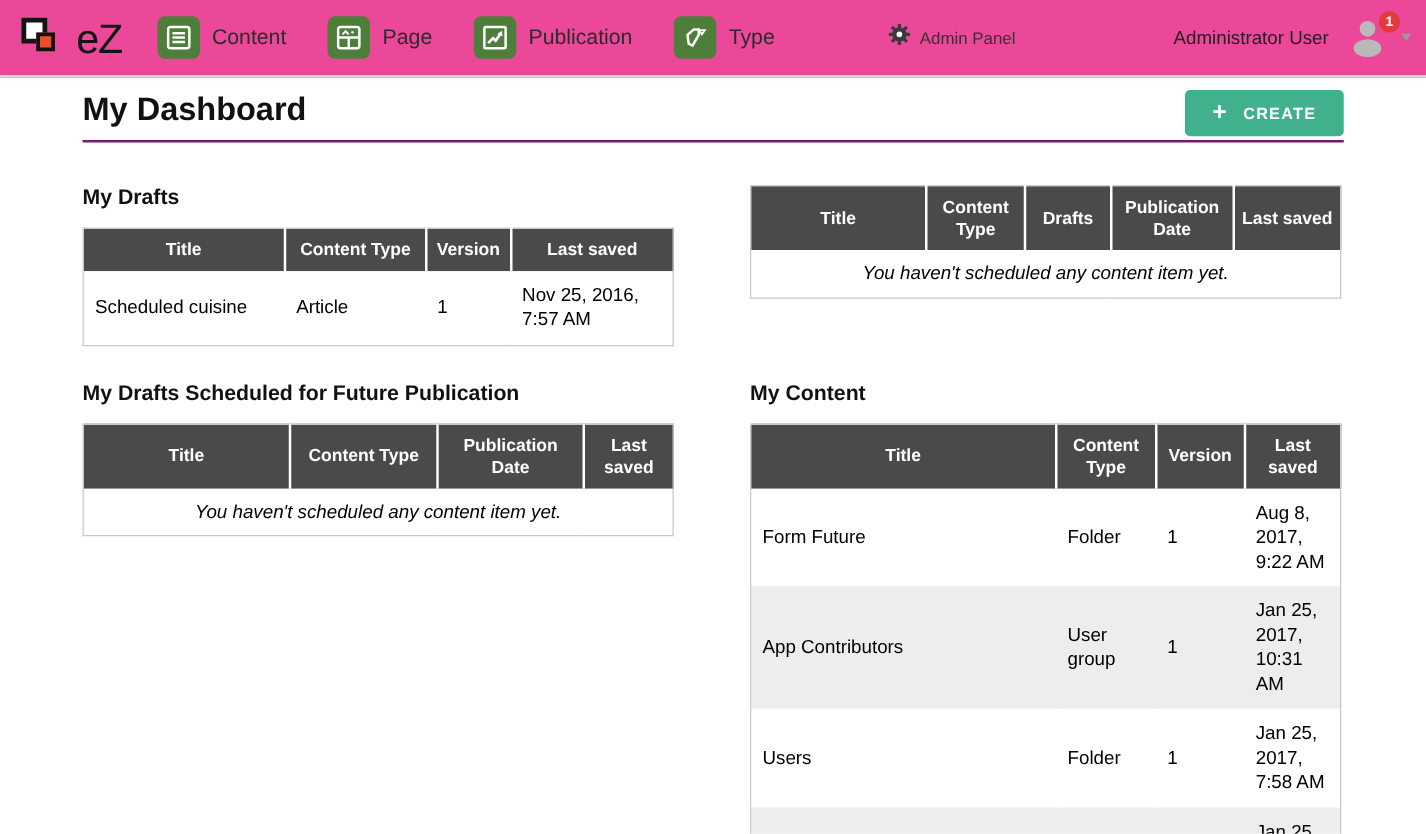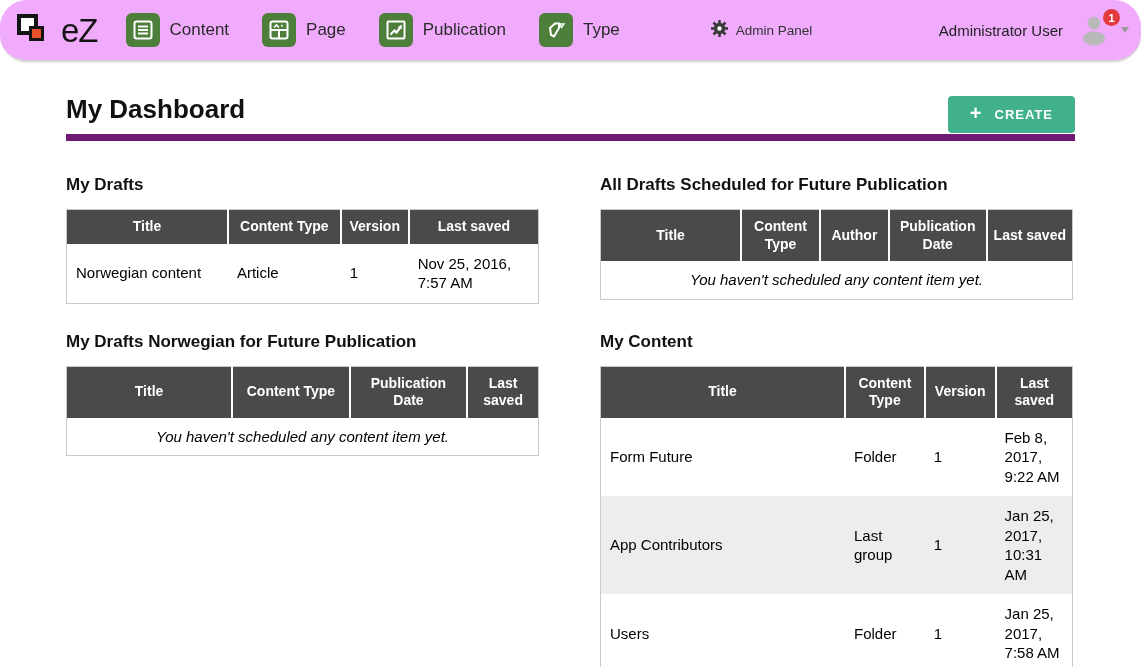--- a/index.html
+++ b/index.html
@@ -6,24 +6,23 @@
   html, body { margin: 0; padding: 0; }
   body {
     width: 1141px; height: 667px; overflow: hidden;
     background: #ffffff; color: #000;
     font-family: "Liberation Sans", sans-serif;
   }
 
   
   .topbar {
     height: 62px; display: flex; align-items: center;
-    background: #f0abfc;
+    background: #ec4899;
     border-bottom: 2px solid #d6d6d6;
     box-shadow: 0 1px 2px rgba(0,0,0,0.07);
-    border-radius: 27px;
   }
   .logo { display: flex; align-items: center; margin-left: 14px; cursor: pointer; }
   .logo-mark { position: relative; width: 40px; height: 40px; flex: 0 0 auto; }
   .sq-black { position: absolute; left: 3px; top: 4px; width: 21px; height: 21px; border: 4px solid #141414; background: #fff; }
   .sq-orange { position: absolute; left: 15px; top: 16px; width: 15px; height: 15px; background: #e8502a; border: 3px solid #141414; }
   .logo-text { font-size: 33px; color: #141414; margin-left: 7px; letter-spacing: -1px; line-height: 1; }
 
   .mainnav { display: flex; align-items: center; margin-left: 28px; }
   .nav-item { display: flex; align-items: center; margin-right: 33px; cursor: pointer; justify-content: flex-end; }
   .nav-icon {
@@ -46,22 +45,22 @@
   }
   .caret {
     width: 0; height: 0; margin-left: 8px;
     border-left: 4.5px solid transparent; border-right: 4.5px solid transparent;
     border-top: 6px solid #9a9a9a; cursor: pointer;
   }
 
   
   .content { padding: 0 66px; }
   .page-header {
-    display: flex; justify-content: space-between; align-items: center;
-    border-bottom: 7px solid #701a75; margin-top: 32px;
+    display: flex; justify-content: space-between; align-items: flex-start;
+    border-bottom: 2px solid #701a75; margin-top: 10px;
   }
   .page-title { font-size: 26px; font-weight: bold; margin: 0 0 9px 0; color: #111; }
   .create-btn {
     display: flex; align-items: center; border: none; cursor: pointer;
     background: #41b08d; color: #fff; border-radius: 4px;
     height: 37px; padding: 0 22px; margin-bottom: 0;
     font-family: inherit; font-size: 13px; font-weight: bold; letter-spacing: 1px;
   }
   .plus { font-size: 20px; font-weight: bold; line-height: 1; margin-right: 12px; position: relative; top: -1px; }
 
@@ -198,58 +197,57 @@
       <thead>
             <tr>
               <th>Title</th>
               <th>Content Type</th>
               <th>Version</th>
               <th>Last saved</th>
             </tr>
           </thead>
           <tbody>
             <tr>
-              <td>Norwegian content</td>
+              <td>Scheduled cuisine</td>
               <td>Article</td>
               <td>1</td>
               <td>Nov 25, 2016, 7:57 AM</td>
             </tr>
           </tbody>
         </table>
     </section>
 
     <section>
-      <h2 class="sec-title">All Drafts Scheduled for Future Publication</h2>
       <table class="tbl">
         <colgroup>
           <col style="width:29.8%">
             <col style="width:16.7%">
             <col style="width:14.6%">
             <col style="width:20.7%">
             <col style="width:18.2%">
         </colgroup>
       <thead>
             <tr>
               <th>Title</th>
               <th>Content Type</th>
-              <th>Author</th>
+              <th>Drafts</th>
               <th>Publication Date</th>
               <th>Last saved</th>
             </tr>
           </thead>
           <tbody>
             <tr>
               <td colspan="5" class="empty">You haven't scheduled any content item yet.</td>
             </tr>
           </tbody>
         </table>
     </section>
 
     <section>
-      <h2 class="sec-title">My Drafts Norwegian for Future Publication</h2>
+      <h2 class="sec-title">My Drafts Scheduled for Future Publication</h2>
       <table class="tbl">
         <colgroup>
           <col style="width:35.1%">
             <col style="width:24.9%">
             <col style="width:24.9%">
             <col style="width:15.1%">
         </colgroup>
       <thead>
             <tr>
               <th>Title</th>
@@ -281,25 +279,25 @@
               <th>Content Type</th>
               <th>Version</th>
               <th>Last saved</th>
             </tr>
           </thead>
           <tbody>
             <tr>
               <td>Form Future</td>
               <td>Folder</td>
               <td>1</td>
-              <td>Feb 8, 2017, 9:22 AM</td>
+              <td>Aug 8, 2017, 9:22 AM</td>
             </tr>
             <tr>
               <td>App Contributors</td>
-              <td>Last group</td>
+              <td>User group</td>
               <td>1</td>
               <td>Jan 25, 2017, 10:31 AM</td>
             </tr>
             <tr>
               <td>Users</td>
               <td>Folder</td>
               <td>1</td>
               <td>Jan 25, 2017, 7:58 AM</td>
             </tr>
             <tr>

